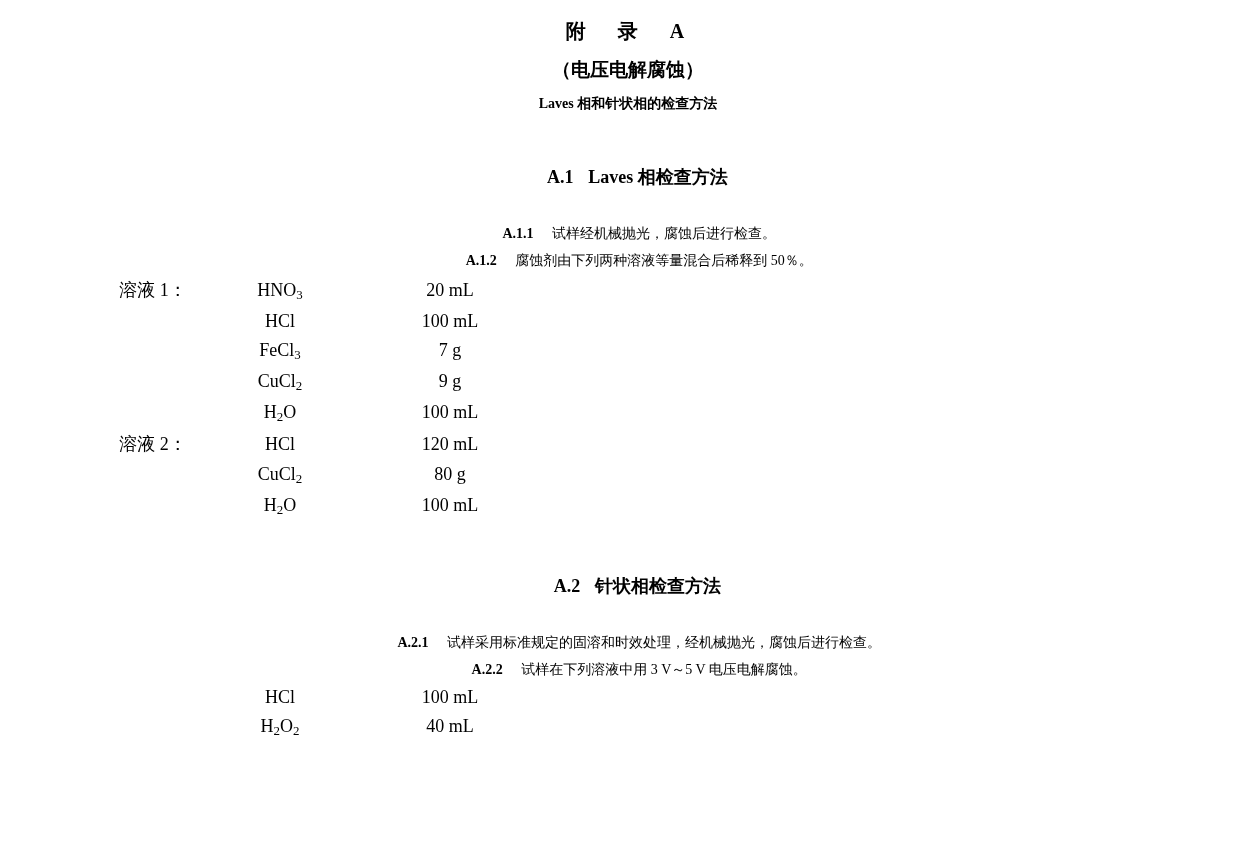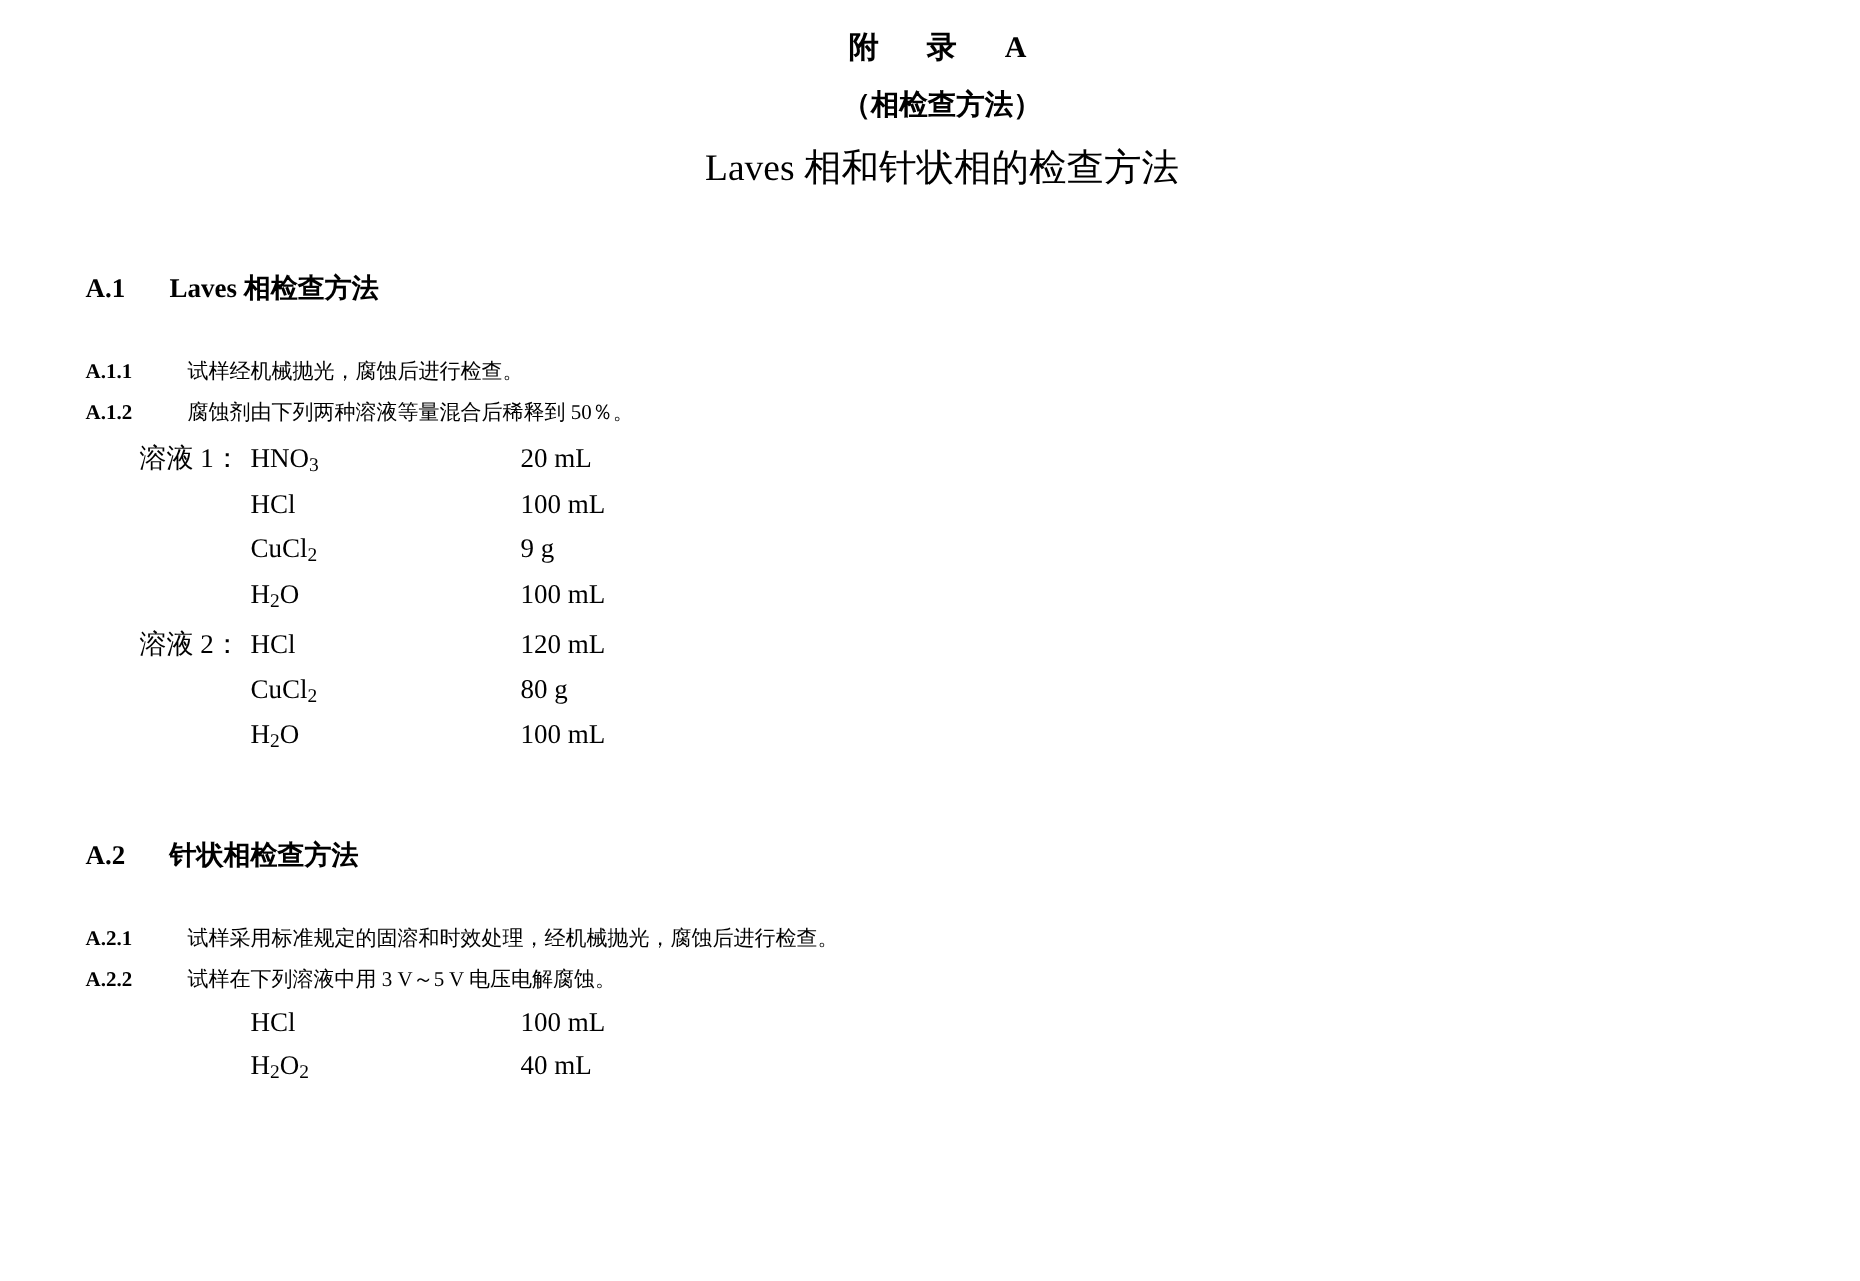--- a/index.html
+++ b/index.html
@@ -34,30 +34,31 @@
     font-weight: bold;
     font-size: 20px;
     letter-spacing: 6px;
   }
   .appendix-sub {
     font-weight: bold;
     font-size: 19px;
     margin-top: 12px;
   }
   .appendix-name {
-    font-weight: normal;
-    font-size: 25px;
+    font-weight: bold;
+    font-size: 14px;
     margin-top: 12px;
   }
 
   
   .content {
     margin-top: 52px;
-    padding-left: 57px;
+    padding-left: 80px;
     padding-right: 60px;
+    text-align: center;
   }
   .section-heading {
     font-weight: bold;
     font-size: 18px;
     margin-top: 0;
     margin-bottom: 0;
   }
   .section-heading .num {
     display: inline-block;
     min-width: 56px;
@@ -105,21 +106,21 @@
   }
   .sect2-table .col-label { width: 74px; }
 </style>
 </head>
 <body>
 
 <div class="page">
 
   <div class="title-block">
     <div class="appendix-title">附　录　A</div>
-    <div class="appendix-sub">（相检查方法）</div>
+    <div class="appendix-sub">（电压电解腐蚀）</div>
     <div class="appendix-name">Laves 相和针状相的检查方法</div>
   </div>
 
   <div class="content">
 
     <div class="section-heading">
       <span class="num">A.1</span><span>Laves 相检查方法</span>
     </div>
 
     <div class="gap-lg"></div>
@@ -143,20 +144,25 @@
           <td class="col-formula"><span>HNO<sub>3</sub></span></td>
           <td class="col-amount">20  mL</td>
         </tr>
         <tr>
           <td class="col-label"></td>
           <td class="col-formula"><span>HCl</span></td>
           <td class="col-amount">100  mL</td>
         </tr>
         <tr>
           <td class="col-label"></td>
+          <td class="col-formula"><span>FeCl<sub>3</sub></span></td>
+          <td class="col-amount">7  g</td>
+        </tr>
+        <tr>
+          <td class="col-label"></td>
           <td class="col-formula"><span>CuCl<sub>2</sub></span></td>
           <td class="col-amount">9  g</td>
         </tr>
         <tr>
           <td class="col-label"></td>
           <td class="col-formula"><span>H<sub>2</sub>O</span></td>
           <td class="col-amount">100  mL</td>
         </tr>
 
         <tr>

